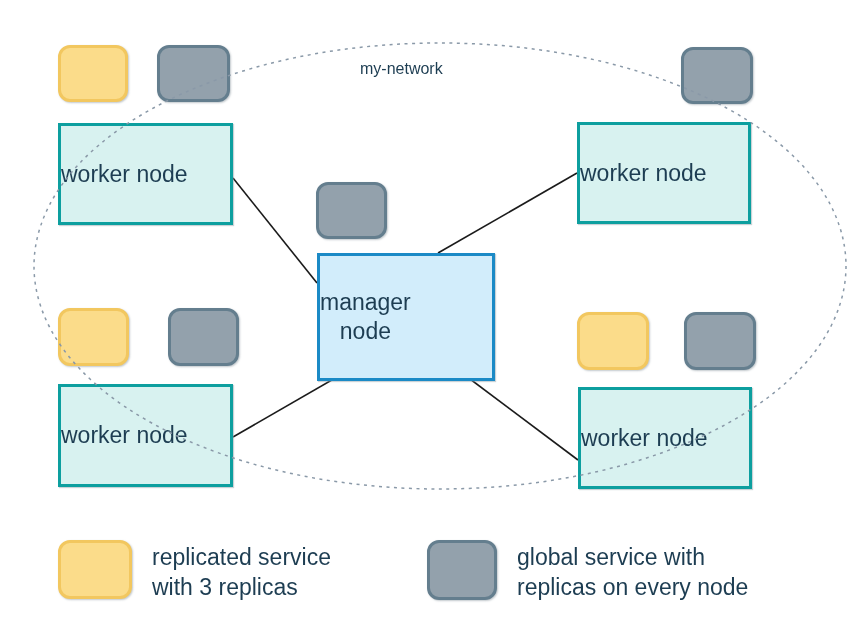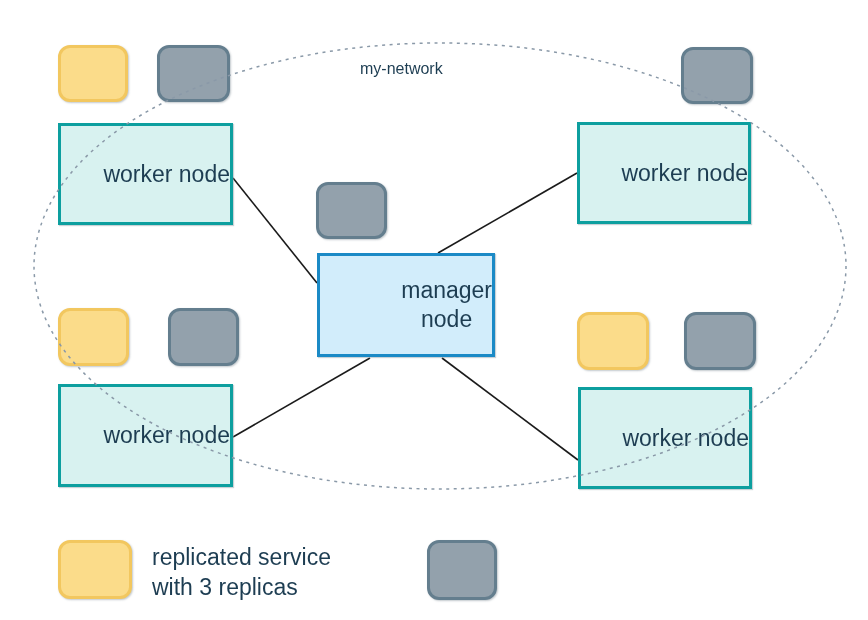--- a/index.html
+++ b/index.html
@@ -11,21 +11,21 @@
     color:#1d3d52;
     overflow:hidden;
   }
   svg.layer{position:absolute;left:0;top:0;pointer-events:none;}
   .lines-layer{z-index:0;}
   .network-layer{z-index:3;}
 
   .node-box{
     position:absolute;
     box-sizing:border-box;
-    display:flex;align-items:center;justify-content:flex-end;
+    display:flex;align-items:center;justify-content:flex-start;
     text-align:center;
     font-size:23px;
     line-height:29px;
     z-index:1;
     white-space:pre-line;
   }
   .worker{
     background:#d8f2f0;
     border:3px solid #0d9f9f;
     box-shadow:1px 1px 1px rgba(140,155,165,0.45);
@@ -99,21 +99,21 @@
   <div class="svc global" style="left:684px;top:312px;width:72px;height:58px;"></div>
 
   <div class="node-box worker" style="left:58px;top:123px;width:175px;height:102px;">
     <span>worker node</span>
   </div>
 
   <div class="node-box worker" style="left:577px;top:122px;width:174px;height:102px;">
     <span>worker node</span>
   </div>
 
-  <div class="node-box manager" style="left:317px;top:253px;width:178px;height:104px;">
+  <div class="node-box manager" style="left:317px;top:253px;width:178px;height:128px;">
     <span>manager
 node</span>
   </div>
 
   <div class="node-box worker" style="left:58px;top:384px;width:175px;height:103px;">
     <span>worker node</span>
   </div>
 
   <div class="node-box worker" style="left:578px;top:387px;width:174px;height:102px;">
     <span>worker node</span>
@@ -124,15 +124,17 @@
   </svg>
 
   <div class="network-label">my-network</div>
 
   <div class="legend">
     <div class="legend-swatch svc replicated" style="left:58px;top:12px;width:74px;height:59px;"></div>
     <div class="legend-label" style="left:152px;top:14px;">replicated service
 with 3 replicas</div>
 
     <div class="legend-swatch svc global" style="left:427px;top:12px;width:70px;height:60px;"></div>
+    <div class="legend-label" style="left:517px;top:14px;">global service with
+replicas on every node</div>
   </div>
 
 </div>
 
 </body></html>

